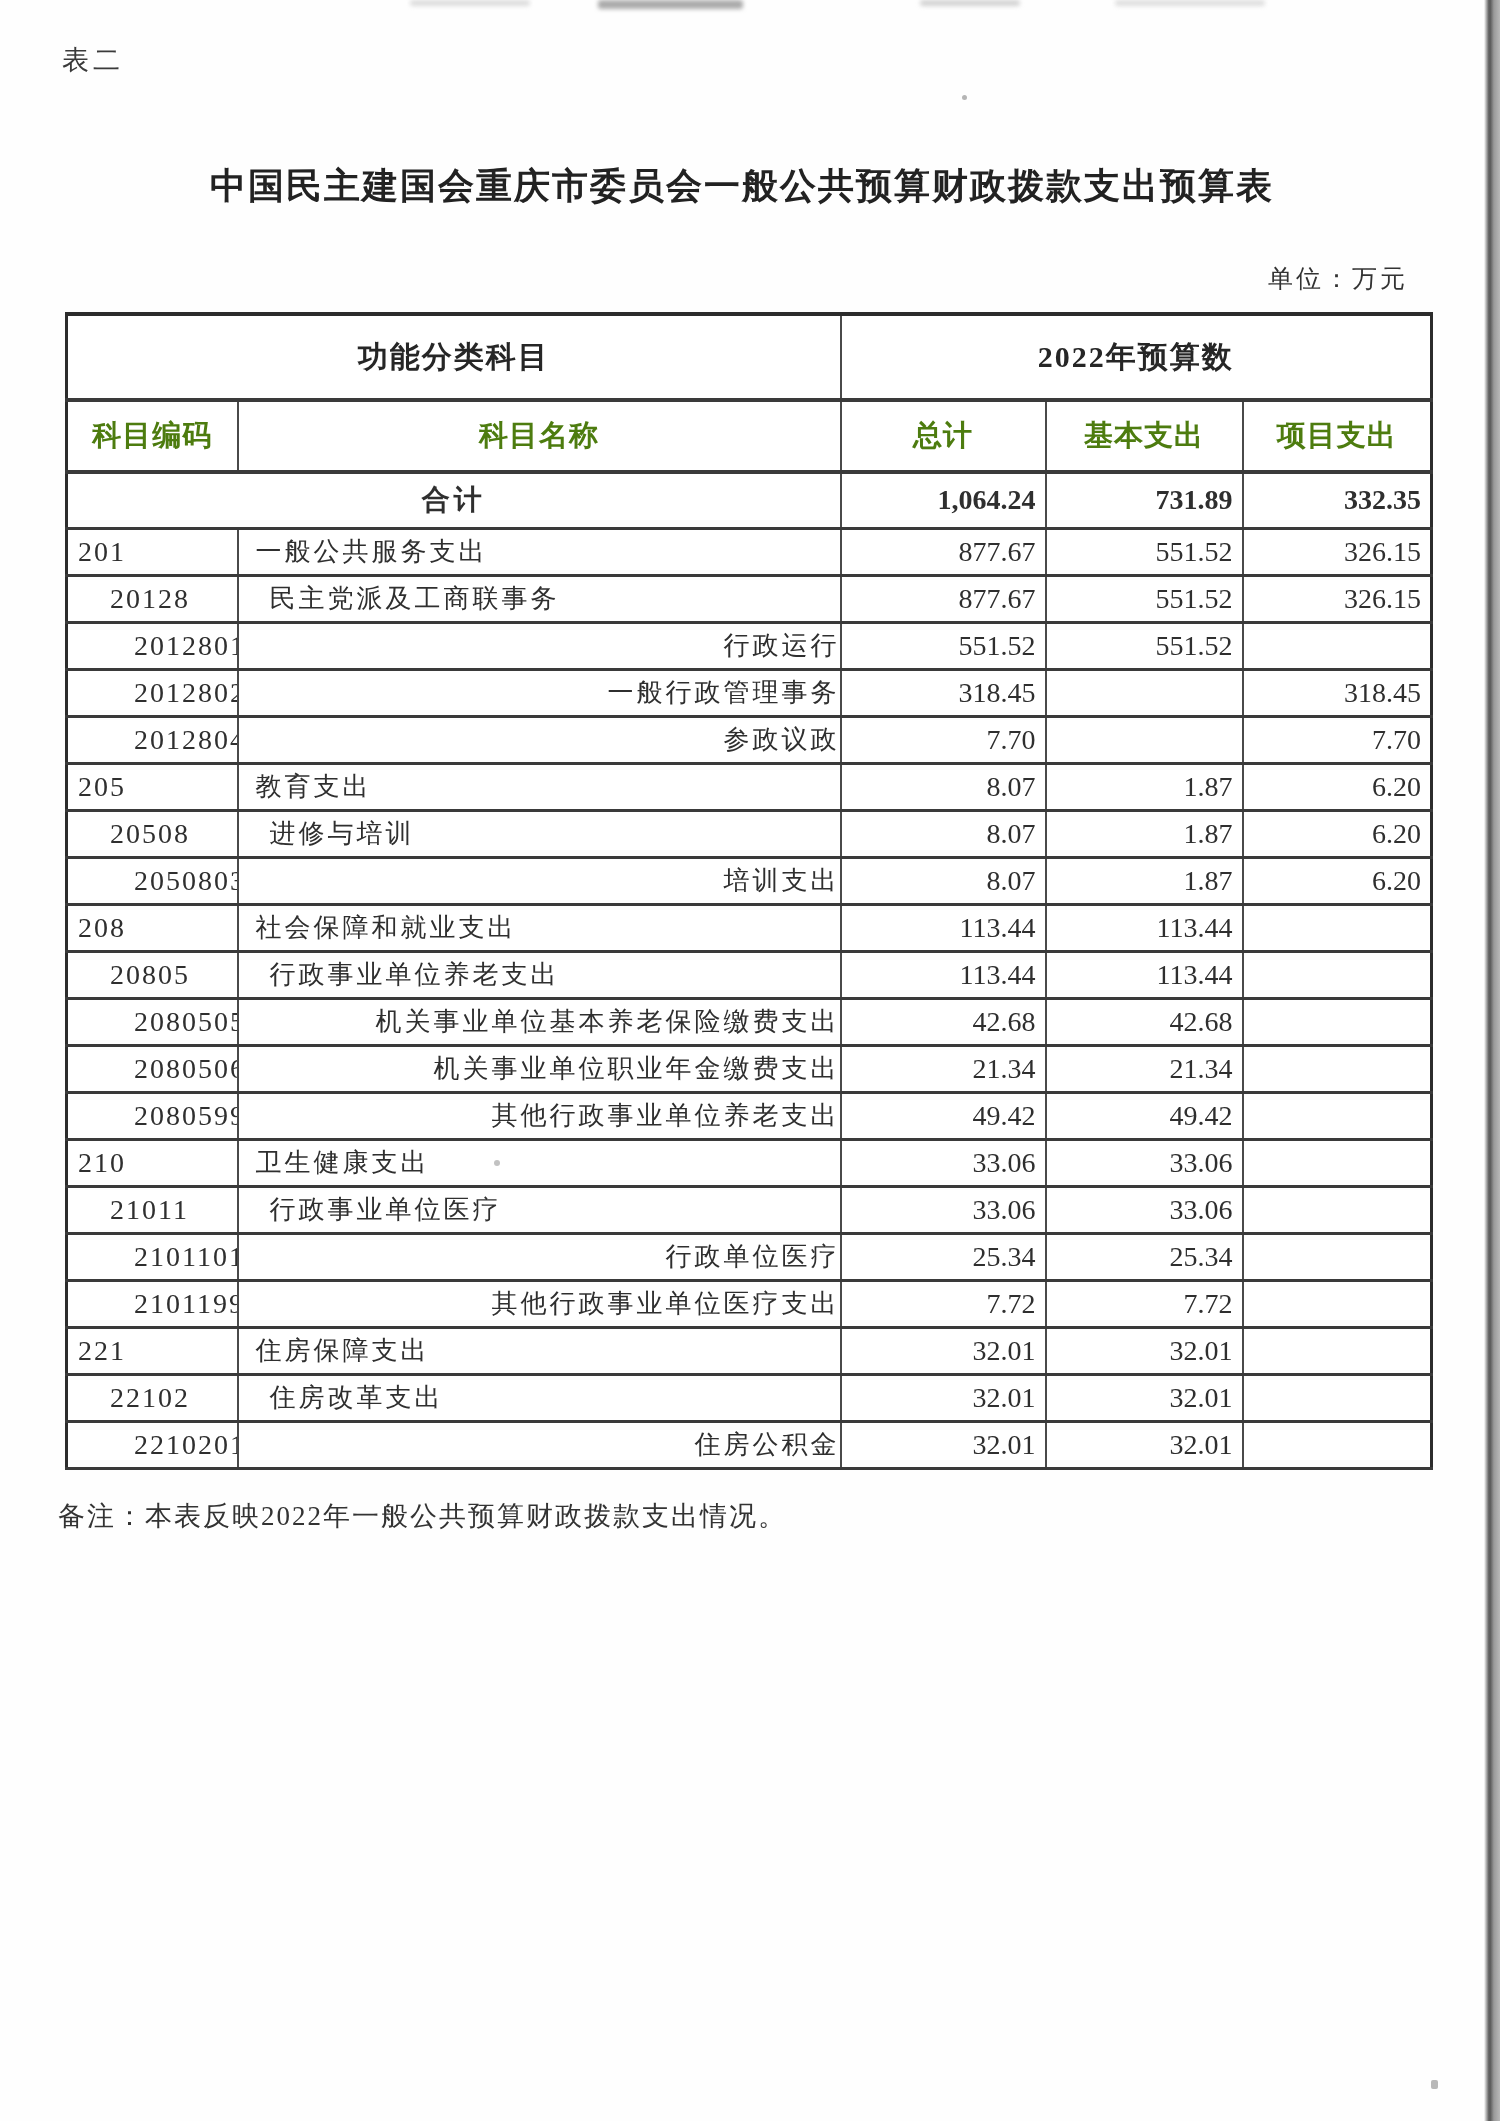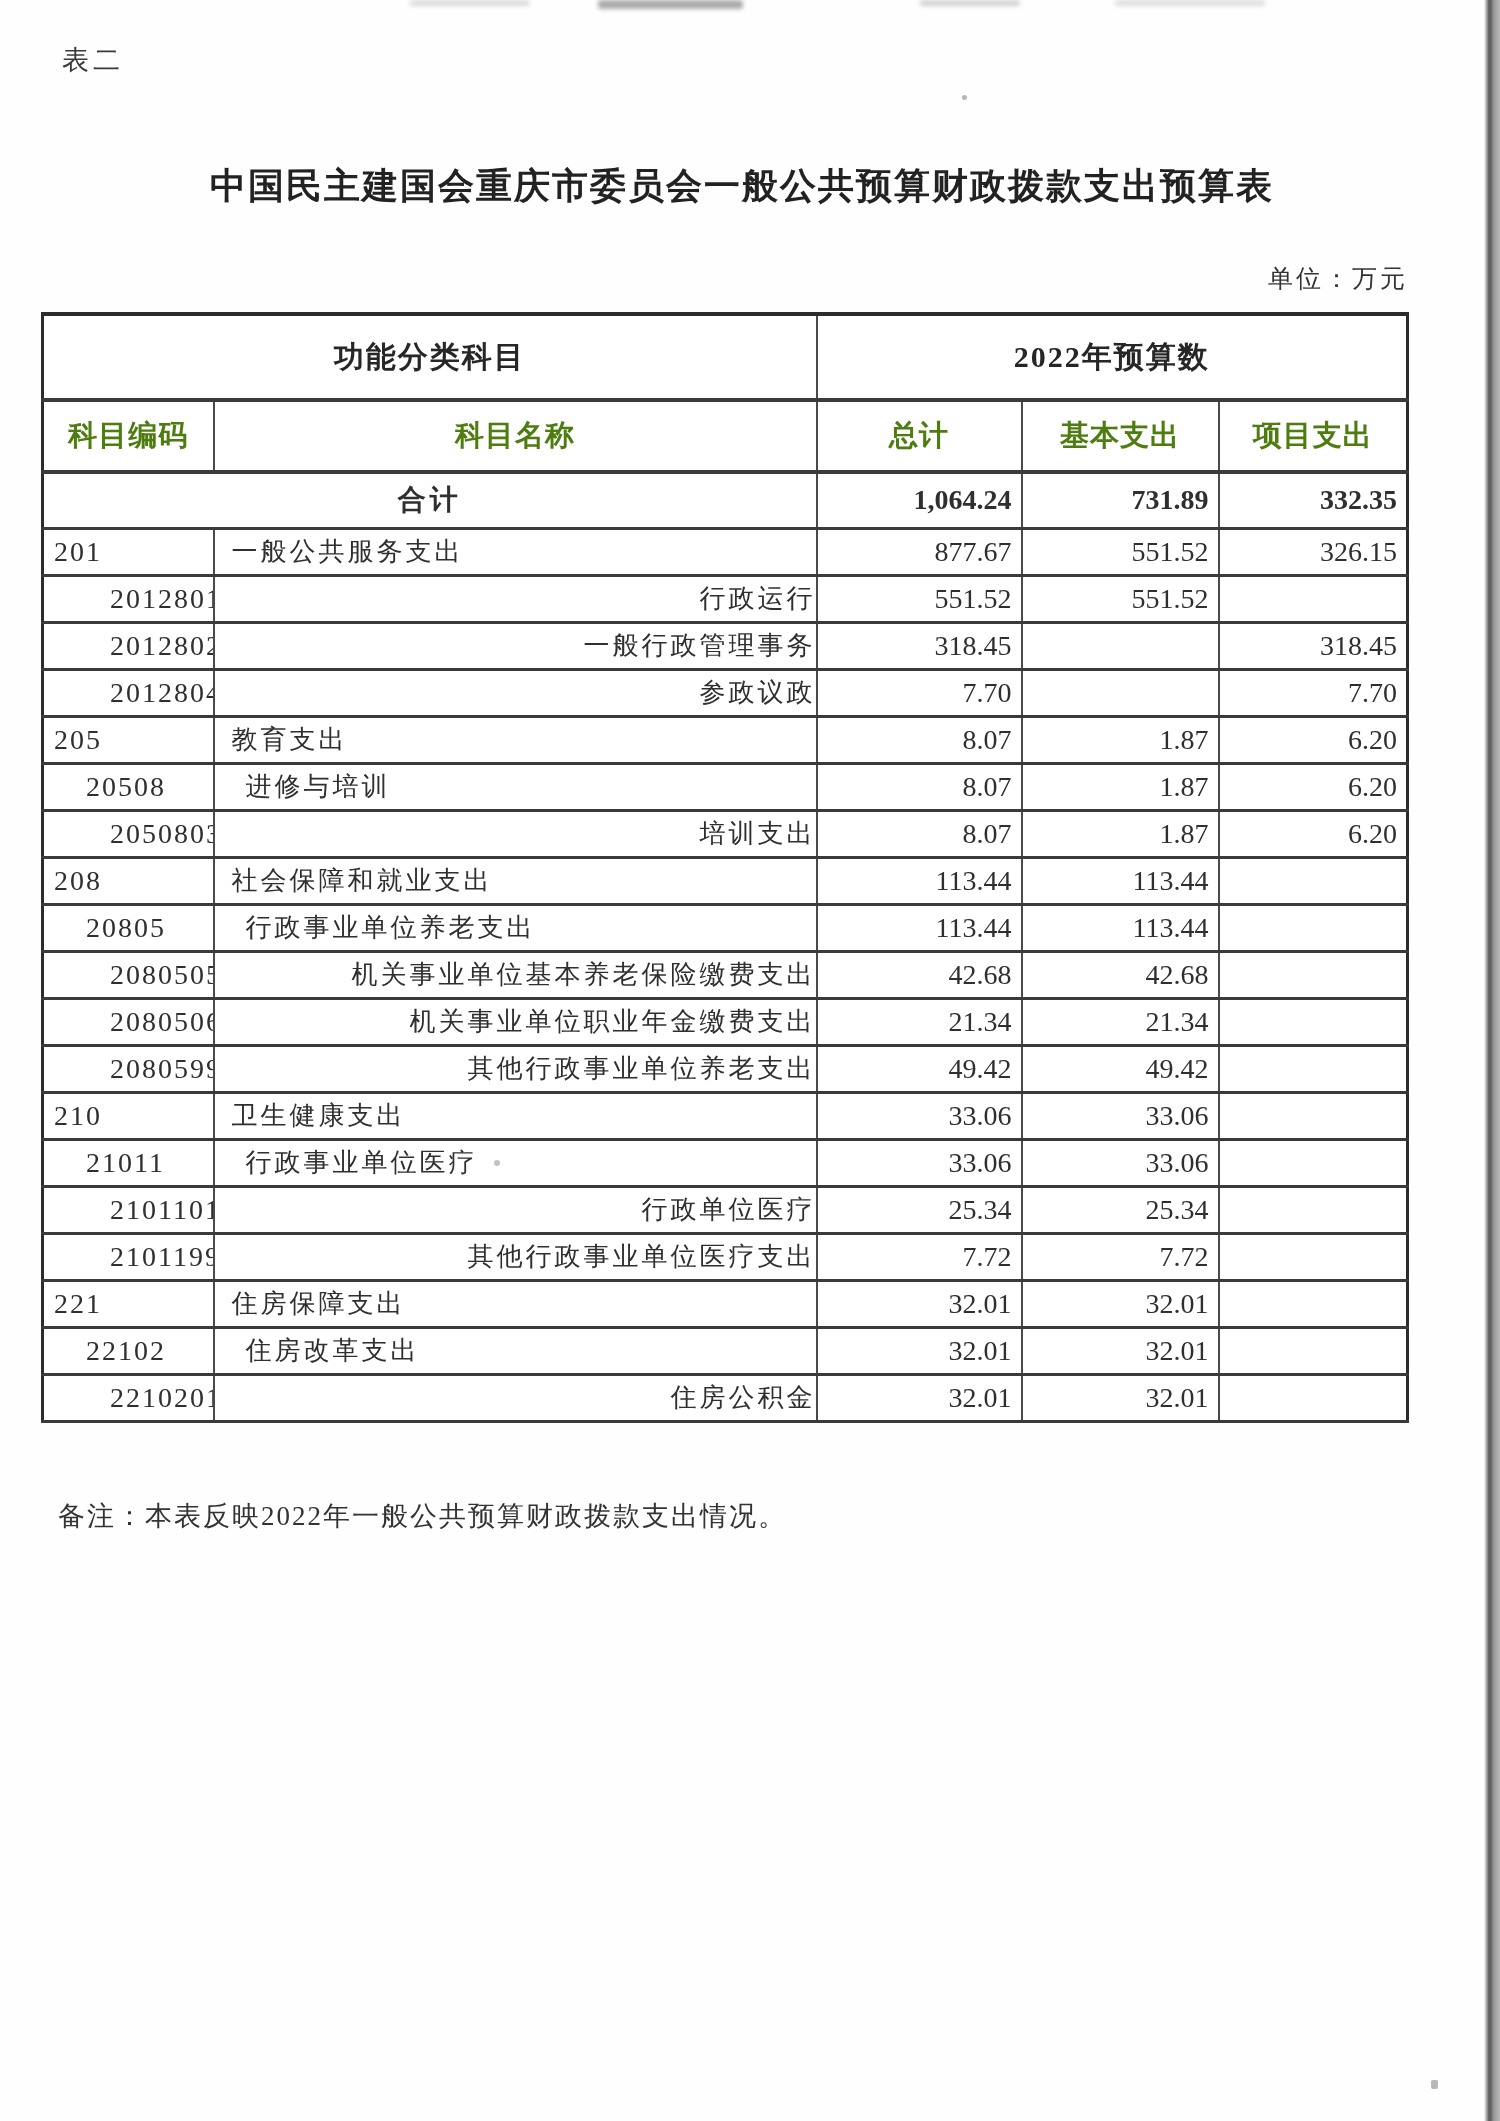--- a/index.html
+++ b/index.html
@@ -21,21 +21,21 @@
     position: absolute; left: 0; top: 150px; width: 1460px;
     margin: 12px; text-align: center;
     font-size: 36px; font-weight: bold; letter-spacing: 2px; color: #222;
   }
   .unit-note {
     position: absolute; top: 262px; right: 92px;
     font-size: 25px; color: #333; letter-spacing: 3px;
   }
 
   table.budget-table {
-    position: absolute; left: 41px; top: 312px;
+    position: absolute; left: 65px; top: 312px;
     width: 1365px;
     border-collapse: collapse;
     table-layout: fixed;
     background: #fff;
   }
   .budget-table th, .budget-table td {
     border-top: 3px solid #3a3a3a;
     border-bottom: 3px solid #3a3a3a;
     border-left: 2px solid #4a4a4a;
     border-right: 2px solid #4a4a4a;
@@ -126,20 +126,27 @@
         <td class="num">731.89</td>
         <td class="num">332.35</td>
       </tr>
     <tr class="data-row level-1">
     <td class="code">201</td>
     <td class="name">一般公共服务支出</td>
     <td class="num">877.67</td>
     <td class="num">551.52</td>
     <td class="num">326.15</td>
   </tr>
+        <tr class="data-row level-2">
+    <td class="code">20128</td>
+    <td class="name">民主党派及工商联事务</td>
+    <td class="num">877.67</td>
+    <td class="num">551.52</td>
+    <td class="num">326.15</td>
+  </tr>
         <tr class="data-row level-3">
     <td class="code">2012801</td>
     <td class="name">行政运行</td>
     <td class="num">551.52</td>
     <td class="num">551.52</td>
     <td class="num"></td>
   </tr>
         <tr class="data-row level-3">
     <td class="code">2012802</td>
     <td class="name">一般行政管理事务</td>

